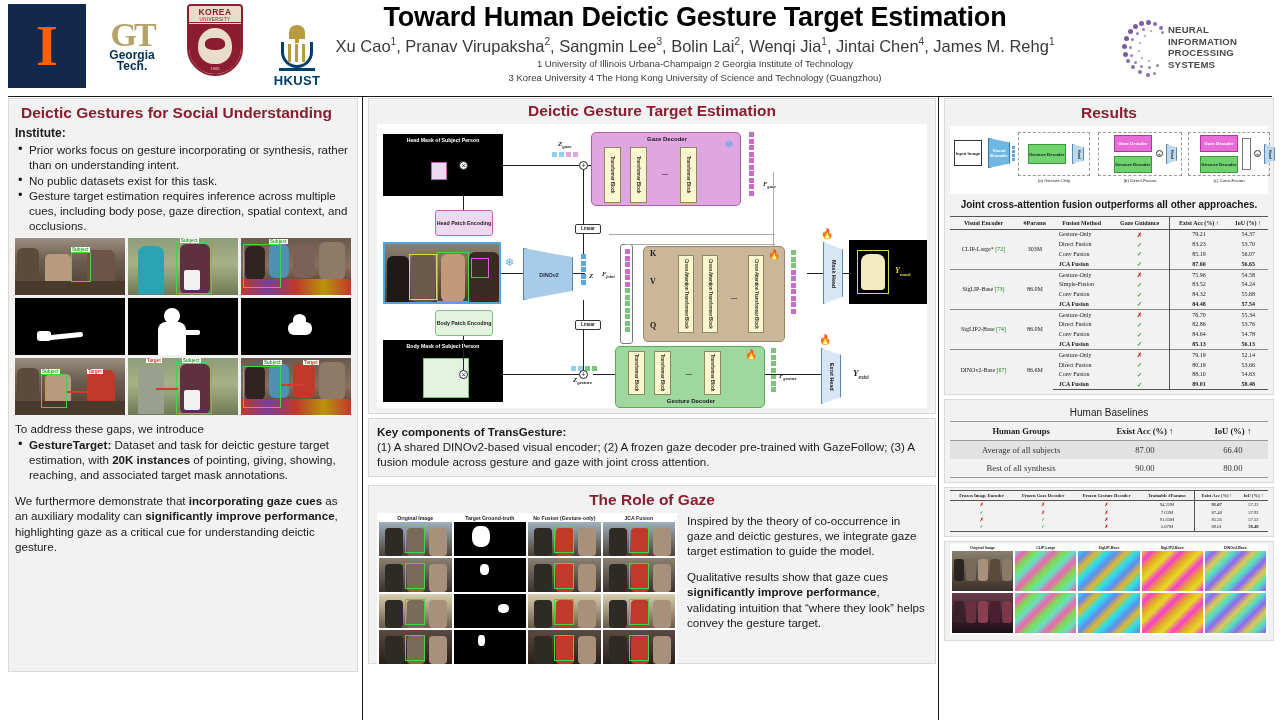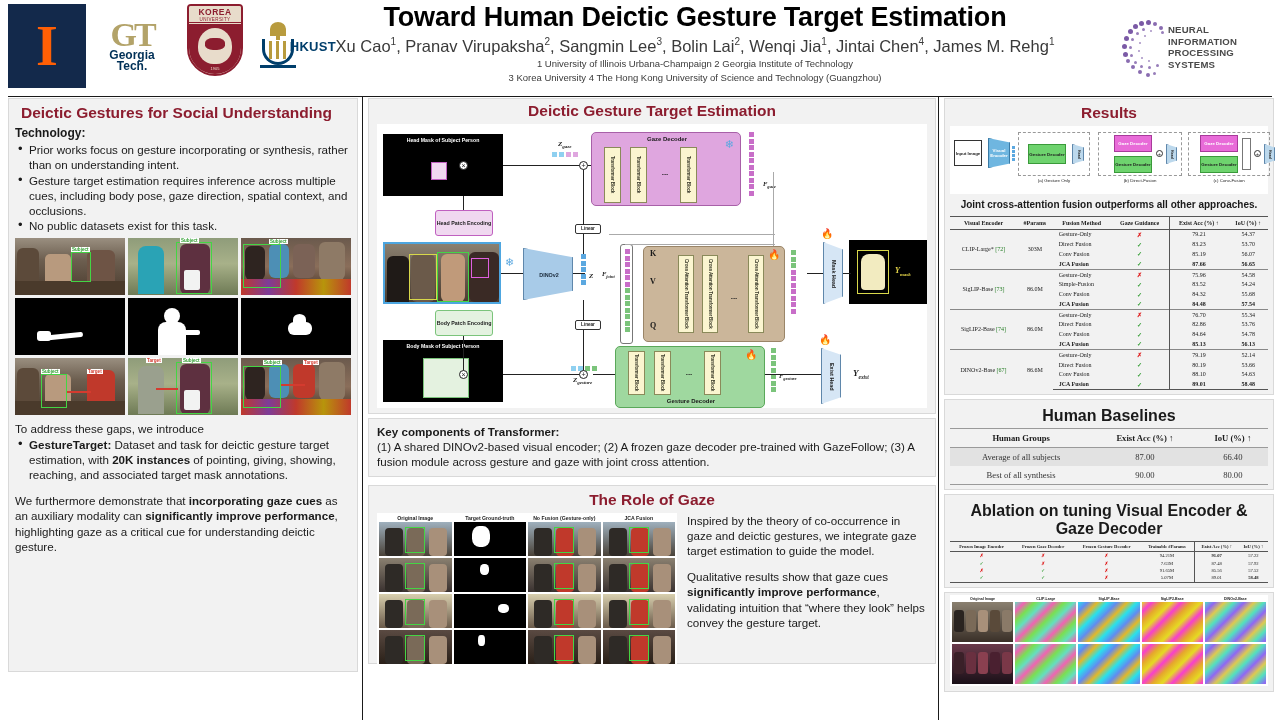--- a/index.html
+++ b/index.html
@@ -27,21 +27,21 @@
       border-radius: 4px 4px 28px 28px; position: relative; overflow:hidden; }
   .ku-top { position:absolute; left:0; top:0; width:100%; height:17px; background:#E8DCCB; border-bottom:1px solid #8C1D2F;
       color:#8C1D2F; font-size:8.5px; font-weight:bold; text-align:center; letter-spacing:0.5px; padding-top:1px;}
   .ku-sub { position:absolute; left:0; top:11px; width:100%; font-size:4.5px; color:#8C1D2F; text-align:center; letter-spacing:.4px;}
   .ku-body { position:absolute; left:0; top:18px; width:100%; height:54px; background:#8C1D2F; }
   .ku-tiger { position:absolute; left:50%; top:22px; transform:translateX(-50%); width:34px; height:36px;
       background:#E8DCCB; border-radius:50% 50% 45% 45%; }
   .ku-tiger:after { content:""; position:absolute; left:7px; top:10px; width:20px; height:12px; background:#8C1D2F; border-radius:40%; }
   .ku-year { position:absolute; left:0; bottom:3px; width:100%; text-align:center; font-size:4px; color:#E8DCCB; }
   
-  .logo-hkust { width: 78px; height: 84px; display:flex; flex-direction:row; align-items:center; justify-content:flex-end; }
+  .logo-hkust { width: 78px; height: 84px; display:flex; flex-direction:column; align-items:center; justify-content:flex-end; }
   .hk-mark { width:40px; height:48px; position:relative; }
   .hk-dome { position:absolute; left:12px; top:0; width:16px; height:14px; background:#B89B3E; border-radius:50% 50% 0 0;}
   .hk-stem { position:absolute; left:18px; top:12px; width:4px; height:6px; background:#B89B3E;}
   .hk-bowl { position:absolute; left:4px; top:17px; width:32px; height:26px; border:3px solid #003E6B;
       border-top:none; border-radius: 0 0 16px 16px; }
   .hk-bars { position:absolute; left:11px; top:19px; width:18px; height:18px; }
   .hk-bars span { position:absolute; top:0; width:3px; height:18px; background:#B89B3E; }
   .hk-base { position:absolute; left:2px; top:43px; width:36px; height:3px; background:#003E6B; }
   .hkust-text { color:#003E6B; font-weight:bold; font-size:13px; letter-spacing:.3px; }
   #title-block { position: absolute; left: 290px; top: 2px; width: 810px; text-align: center; }
@@ -100,21 +100,21 @@
   table.rt { width: 100%; border-collapse: collapse; background: #f2f2f2; }
   table.rt td, table.rt th { font-family: "Liberation Serif", serif; }
   .mainT { font-size: 6.0px; }
   .mainT th { font-weight: bold; padding: 3px 2px; border-top:1.1px solid #555; border-bottom:0.8px solid #555; }
   .mainT td { padding: 1.4px 2px; text-align: center; }
   .mainT tr.grp td { border-top: 0.8px solid #888; }
   .mainT tr.last td { border-bottom: 1.1px solid #555; }
   .chk { color:#3aa13a; font-weight:bold; }
   .xmk { color:#e02020; font-weight:bold; }
   .ref { color:#1f7a1f; }
-  .tbl-cap { text-align:center; font-size:16px; font-weight:bold; padding:5px 0 3px; }
+  .tbl-cap { text-align:center; font-size:10px; font-weight:normal; padding:5px 0 3px; }
   .hbT { font-size: 8.6px; font-family:"Liberation Sans",sans-serif !important; }
   .hbT th { font-weight:bold; padding:4px 2px; border-top:1px solid #9a9a9a; border-bottom:1px solid #9a9a9a; }
   .hbT td { padding:4px 2px; text-align:center; color:#333; }
   .hbT tr.alt td { background:#e2e2e2; }
   .hbT tr.endr td { border-bottom:1px solid #9a9a9a; }
   .abT { font-size: 4.6px; }
   .abT th { font-weight:bold; padding:2px 1px; border-top:1px solid #555; border-bottom:.7px solid #555; }
   .abT td { padding:1.2px 1px; text-align:center; }
   .abT tr.fr td { border-top:.7px solid #555; }
   .abT tr.lr td { border-bottom:1px solid #555; }
@@ -217,25 +217,25 @@
   </div>
 </div>
 
 <div class="hrule-top"></div>
 <div class="vrule" id="vr1"></div>
 <div class="vrule" id="vr2"></div>
 
 <div class="col" id="col-left">
   <div class="panel" style="padding:2px 6px 6px; height:574px; position:relative;">
     <div class="sec-title" id="left-title">Deictic Gestures for Social Understanding</div>
-    <div class="body-text" style="font-weight:bold; font-size:12px; margin-bottom:1px;">Technology:</div>
+    <div class="body-text" style="font-weight:bold; font-size:12px; margin-bottom:1px;">Institute:</div>
     <ul class="bul body-text" id="motivation-list">
         <li>Prior works focus on gesture incorporating or synthesis, rather than on understanding intent.</li>
+        <li>No public datasets exist for this task.</li>
         <li>Gesture target estimation requires inference across multiple cues, including body pose, gaze direction, spatial context, and occlusions.</li>
-        <li>No public datasets exist for this task.</li>
       </ul>
 
     <div class="grid3" style="margin-top:5px;">
 
       <div class="thumb sceneA" style="height:57px;">
         <div style="position:absolute;left:2px;top:10px;width:22px;height:40px;background:#5c4a3a;border-radius:6px 6px 0 0;"></div>
         <div style="position:absolute;left:30px;top:16px;width:26px;height:34px;background:#b89a7e;border-radius:5px;"></div>
         <div style="position:absolute;left:72px;top:12px;width:28px;height:40px;background:#6e5445;border-radius:6px;"></div>
         <div style="position:absolute;left:0;bottom:0;width:100%;height:14px;background:#4a3a2b;"></div>
         <div class="bbox" style="left:56px;top:14px;width:20px;height:30px;"></div>
@@ -499,21 +499,21 @@
       <div style="position:absolute;left:232px;top:110px;width:166px;height:1px;background:#aaa;"></div>
 
       <div style="position:absolute;left:82px;top:37px;width:9px;height:9px;border:1px solid #222;border-radius:50%;background:#fff;font-size:7px;text-align:center;line-height:8px;">×</div>
       <div style="position:absolute;left:202px;top:37px;width:9px;height:9px;border:1px solid #222;border-radius:50%;background:#fff;font-size:7px;text-align:center;line-height:8px;">+</div>
       <div style="position:absolute;left:82px;top:246px;width:9px;height:9px;border:1px solid #222;border-radius:50%;background:#fff;font-size:7px;text-align:center;line-height:8px;">×</div>
       <div style="position:absolute;left:202px;top:246px;width:9px;height:9px;border:1px solid #222;border-radius:50%;background:#fff;font-size:7px;text-align:center;line-height:8px;">+</div>
     </div>
   </div>
 
   <div class="panel" style="margin-top:4px;padding:5px 8px 6px;">
-    <div class="body-text" style="font-weight:bold;">Key components of Transformer:</div>
+    <div class="body-text" style="font-weight:bold;">Key components of TransGesture:</div>
     <div class="body-text">(1) A shared DINOv2-based visual encoder; (2) A frozen gaze decoder pre-trained with GazeFollow; (3) A fusion module across gesture and gaze with joint cross attention.</div>
   </div>
 
   <div class="panel" style="margin-top:8px;padding:2px 8px 6px;height:179px;">
     <div class="sec-title">The Role of Gaze</div>
     <div style="display:flex;gap:10px;">
       <div style="width:300px;background:#fff;padding:2px;">
         <div style="display:grid;grid-template-columns:repeat(4,1fr);gap:2px;" id="qual-headers">
             <div class="q-head">Original Image</div>
             <div class="q-head">Target Ground-truth</div>
@@ -796,21 +796,20 @@
           <tr class="endr">
             <td>Best of all synthesis</td>
             <td>90.00</td>
             <td>80.00</td>
           </tr>
         </tbody>
     </table>
   </div>
 
   <div class="panel" style="margin-top:4px;padding:2px 5px 4px;">
-    <div class="tbl-cap">Ablation on tuning Visual Encoder &amp; Gaze Decoder</div>
     <table class="rt abT">
       <thead>
           <tr id="ab-head">
             <th>Frozen Image Encoder</th>
             <th>Frozen Gaze Decoder</th>
             <th>Frozen Gesture Decoder</th>
             <th>Trainable #Params</th>
             <th style="border-left: 1px solid rgb(85, 85, 85);">Exist Acc (%) ↑</th>
             <th>IoU (%) ↑</th>
           </tr>

